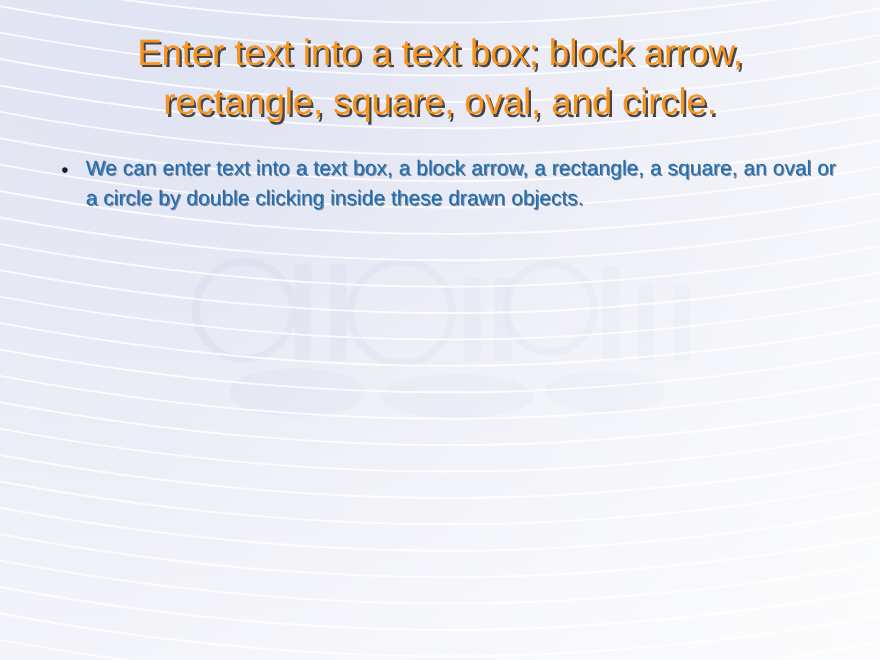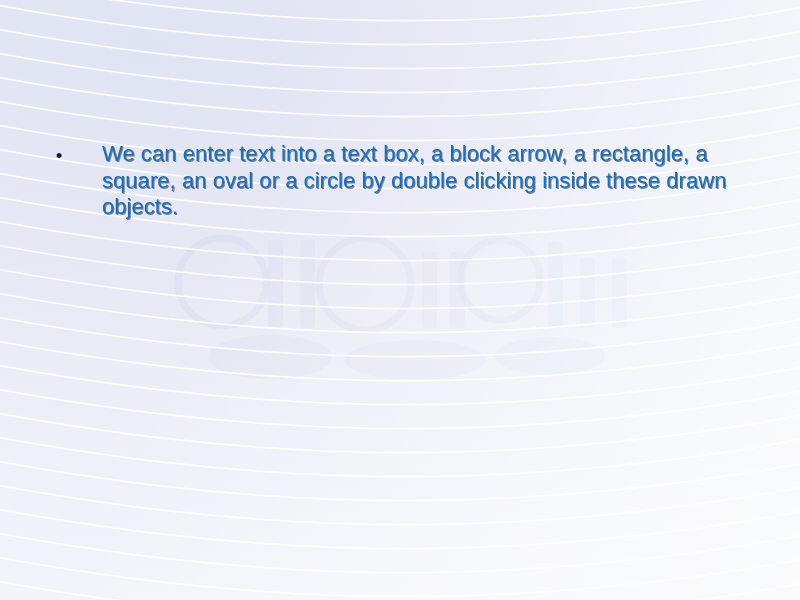--- a/index.html
+++ b/index.html
@@ -91,26 +91,25 @@
     flex: 0 0 auto;
     width: 38px;
     text-align: center;
     font-size: 19px;
     line-height: 27px;
     color: #1a1a2e;
     padding-top: 1px;
   }
   .bullet-text {
     flex: 1 1 auto;
-    font-size: 22px;
+    font-size: 19px;
     line-height: 26.5px;
     color: #1c6fb4;
     text-shadow: 1px 1px 0px rgba(35,45,70,0.55);
     letter-spacing: 0.05px;
-    margin-left: 24px;
   }
 </style>
 </head>
 <body>
 
 <div id="slide">
 
   <div class="bg-base"></div>
 
   <div class="watermark">
@@ -175,20 +174,22 @@
         <path d="M-20,590 C150,624 340,644 530,634 C670,626 770,610 860,592"></path>
         <path d="M-20,614 C150,648 340,668 530,658 C670,650 770,634 860,616"></path>
         <path d="M-20,638 C150,672 340,692 530,682 C670,674 770,658 860,640"></path>
         <path d="M-20,662 C150,696 340,716 530,706 C670,698 770,682 860,664"></path>
       </g>
     </svg>
   </div>
 
   <div class="content">
 
+    <div class="title">Enter text into a text box; block arrow,
+rectangle, square, oval, and circle.</div>
 
     <div class="body-block">
       <div class="bullet-row">
         <span class="bullet-mark">•</span>
         <span class="bullet-text">We can enter text into a text box, a block arrow, a rectangle, a square, an oval or a circle by double clicking inside these drawn objects.</span>
       </div>
     </div>
 
   </div>
 </div>

